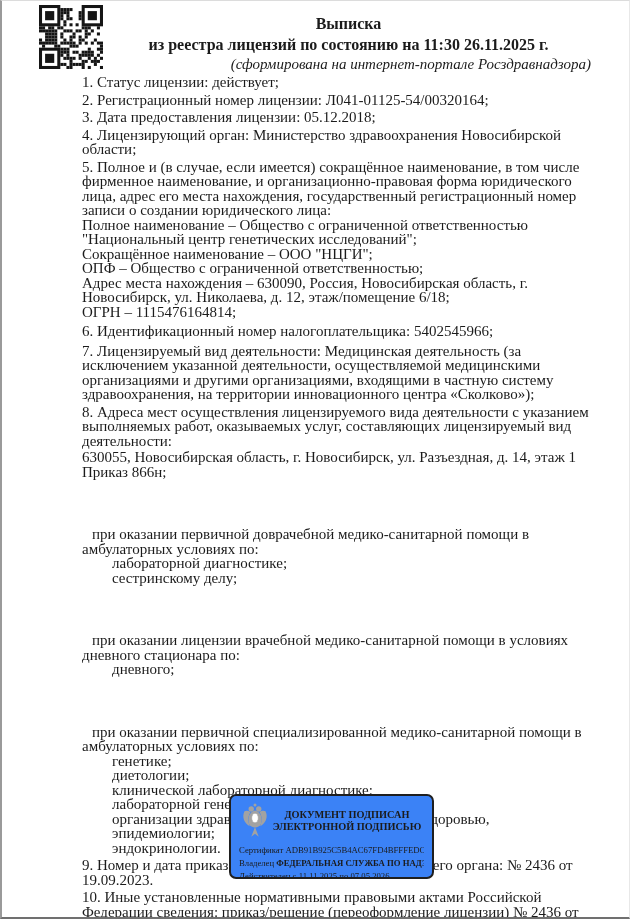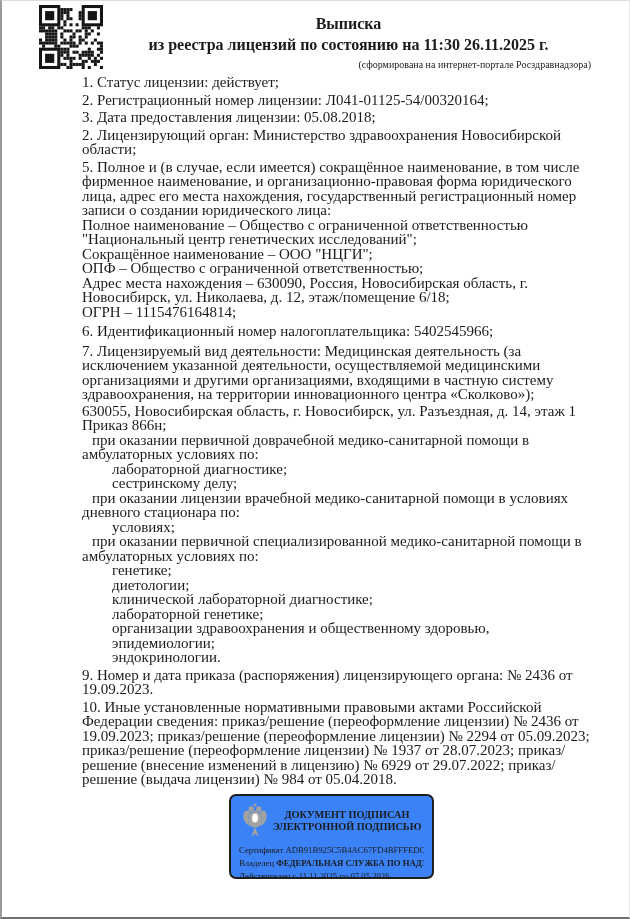--- a/index.html
+++ b/index.html
@@ -22,35 +22,36 @@
     position:absolute; left:37px; top:4px;
     width:64px; height:64px;
   }
   .qr svg { width:64px; height:64px; display:block; }
   .header { padding-top:13px; padding-left:22px; text-align:center; }
   .title-1 { font-size:16px; font-weight:bold; line-height:19px; }
   .title-2 { font-size:16px; font-weight:bold; line-height:19px; margin-top:2px; }
   .formed-note {
     text-align:right;
     padding-right:38px;
-    font-size:10px;
+    font-size:15px;
     line-height:13px;
     margin-top:4px;
+    font-style:italic;
   }
   .doc-body {
     margin:4px 35px 0 36px;
     font-size:15px;
     line-height:14.5px;
     text-align:left;
   }
   .doc-body p { margin:0; }
   .doc-body p.num  { margin-top:3px; }
   .doc-body p.num-big { margin-top:5px; }
   .doc-body p.gap  { margin-top:2px; }
-  .doc-body p.ind1 { text-indent:10px; }
+  .doc-body p.ind1 { text-indent:10px;margin-top:48px; }
   .doc-body p.ind2 { padding-left:30px; }
   .stamp {
     position:absolute; left:227px; top:793px;
     width:205px; height:85px;
     border:2px solid #1f1f1f;
     border-radius:7px;
     background:#3b82f6;
     padding:6px 8px 0 8px;
     overflow:hidden;
   }
@@ -231,37 +232,38 @@
 
   <div class="header">
     <div class="title-1">Выписка</div>
     <div class="title-2">из реестра лицензий по состоянию на 11:30 26.11.2025 г.</div>
   </div>
   <div class="formed-note">(сформирована на интернет-портале Росздравнадзора)</div>
 
   <div class="doc-body">
     <p>1. Статус лицензии: действует;</p>
     <p class="num">2. Регистрационный номер лицензии: Л041-01125-54/00320164;</p>
-    <p class="num">3. Дата предоставления лицензии: 05.08.2018;</p>
-    <p class="num">2. Лицензирующий орган: Министерство здравоохранения Новосибирской области;</p>
+    <p class="num">3. Дата предоставления лицензии: 05.12.2018;</p>
+    <p class="num">4. Лицензирующий орган: Министерство здравоохранения Новосибирской области;</p>
     <p class="num">5. Полное и (в случае, если имеется) сокращённое наименование, в том числе фирменное наименование, и организационно-правовая форма юридического лица, адрес его места нахождения, государственный регистрационный номер записи о создании юридического лица:</p>
     <p>Полное наименование – Общество с ограниченной ответственностью "Национальный центр генетических исследований";</p>
     <p>Сокращённое наименование – ООО "НЦГИ";</p>
     <p>ОПФ – Общество с ограниченной ответственностью;</p>
     <p>Адрес места нахождения – 630090, Россия, Новосибирская область, г. Новосибирск, ул. Николаева, д. 12, этаж/помещение 6/18;</p>
     <p>ОГРН – 1115476164814;</p>
     <p class="num-big">6. Идентификационный номер налогоплательщика: 5402545966;</p>
     <p class="num-big">7. Лицензируемый вид деятельности: Медицинская деятельность (за исключением указанной деятельности, осуществляемой медицинскими организациями и другими организациями, входящими в частную систему здравоохранения, на территории инновационного центра «Сколково»);</p>
+    <p class="num">8. Адреса мест осуществления лицензируемого вида деятельности с указанием выполняемых работ, оказываемых услуг, составляющих лицензируемый вид деятельности:</p>
     <p class="gap">630055, Новосибирская область, г. Новосибирск, ул. Разъездная, д. 14, этаж 1</p>
     <p>Приказ 866н;</p>
     <p class="ind1">при оказании первичной доврачебной медико-санитарной помощи в амбулаторных условиях по:</p>
     <p class="ind2">лабораторной диагностике;</p>
     <p class="ind2">сестринскому делу;</p>
     <p class="ind1">при оказании лицензии врачебной медико-санитарной помощи в условиях дневного стационара по:</p>
-    <p class="ind2">условиях;</p>
+    <p class="ind2">дневного;</p>
     <p class="ind1">при оказании первичной специализированной медико-санитарной помощи в амбулаторных условиях по:</p>
     <p class="ind2">генетике;</p>
     <p class="ind2">диетологии;</p>
     <p class="ind2">клинической лабораторной диагностике;</p>
     <p class="ind2">лабораторной генетике;</p>
     <p class="ind2">организации здравоохранения и общественному здоровью, эпидемиологии;</p>
     <p class="ind2">эндокринологии.</p>
     <p class="num">9. Номер и дата приказа (распоряжения) лицензирующего органа: № 2436 от 19.09.2023.</p>
     <p class="num">10. Иные установленные нормативными правовыми актами Российской Федерации сведения: приказ/решение (переоформление лицензии) № 2436 от 19.09.2023; приказ/решение (переоформление лицензии) № 2294 от 05.09.2023; приказ/решение (переоформление лицензии) № 1937 от 28.07.2023; приказ/решение (внесение изменений в лицензию) № 6929 от 29.07.2022; приказ/решение (выдача лицензии) № 984 от 05.04.2018.</p>
   </div>

